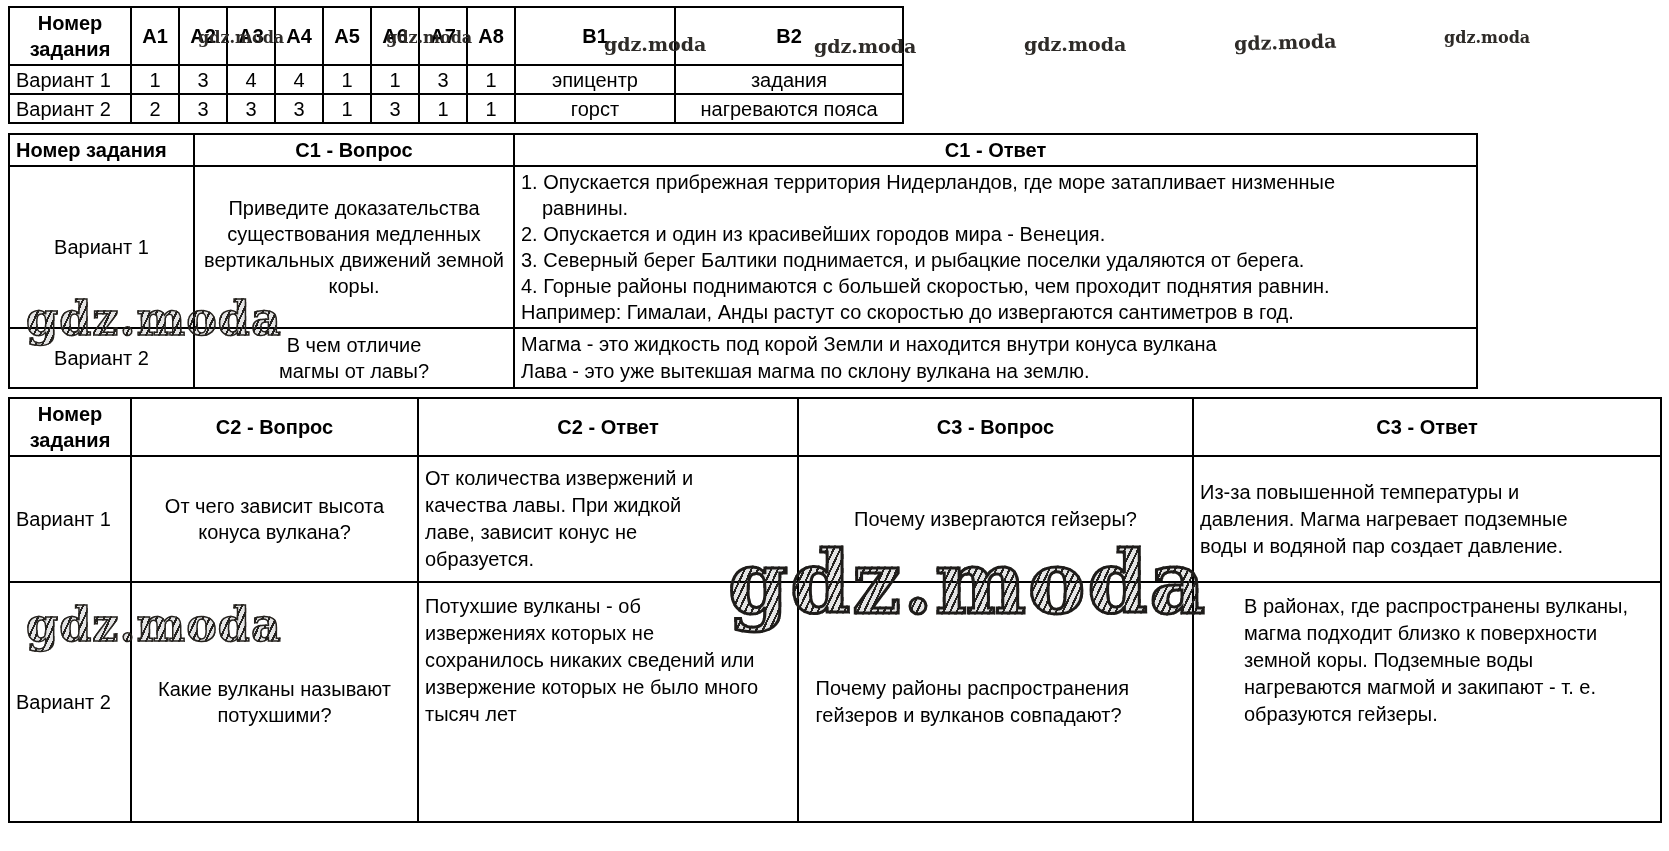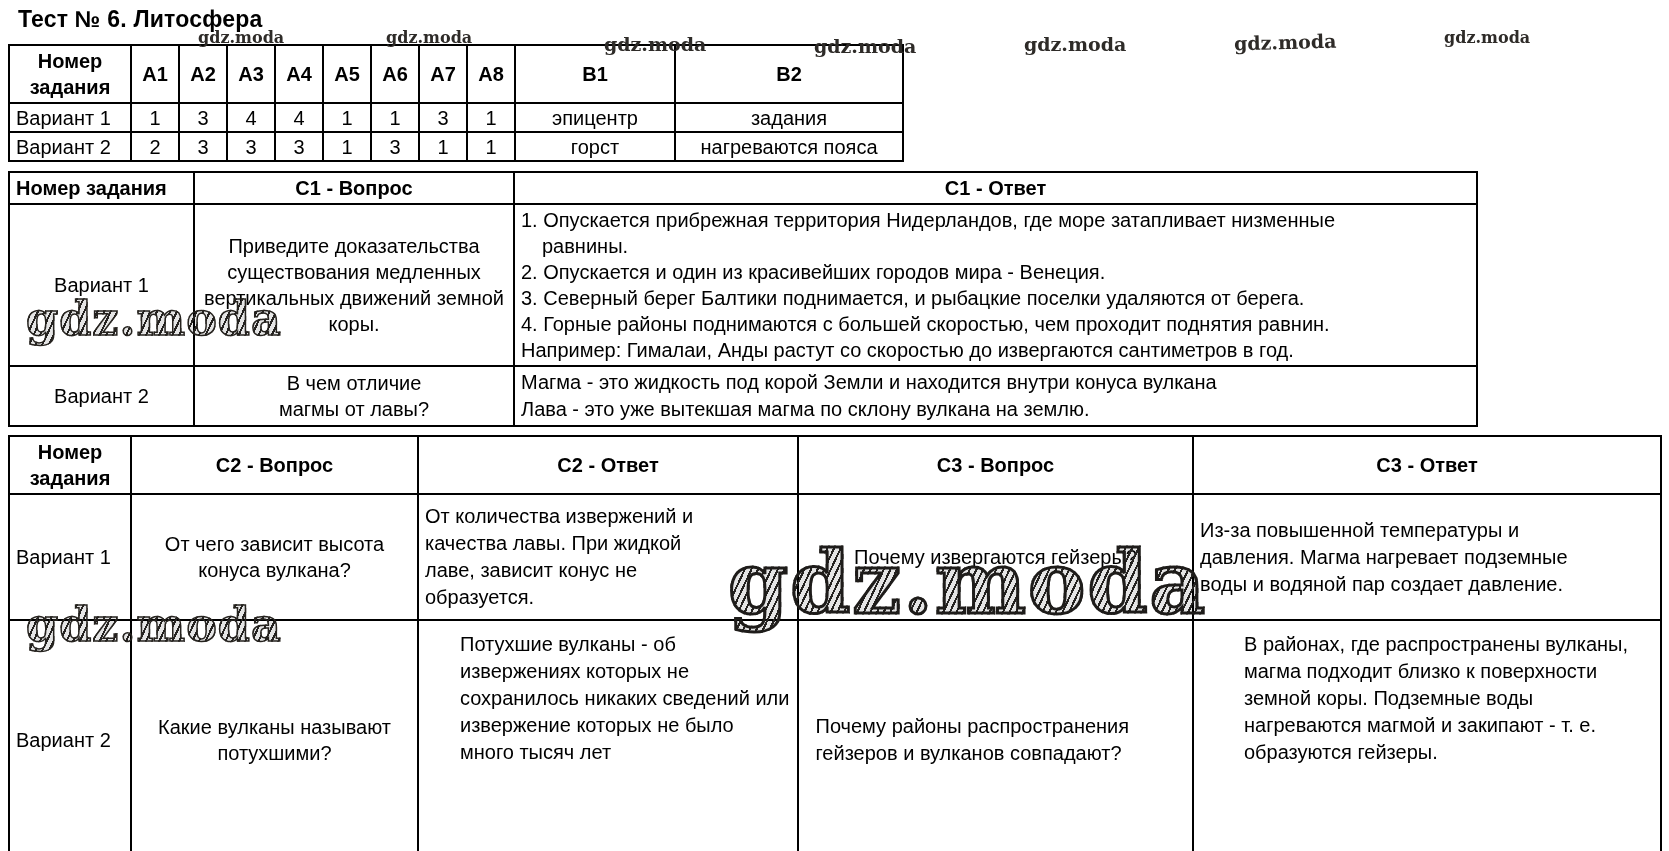--- a/index.html
+++ b/index.html
@@ -33,21 +33,21 @@
   .c1-answer2 .line{line-height:27px;text-align:left;}
   .q-narrow{max-width:175px;margin:0 auto;text-align:center;}
 
   
   .t3{width:1652px;}
   .t3 thead tr{height:52px;}
   .t3 .row-v1{height:126px;}
   .t3 .row-v2{height:240px;}
   .ansblock{line-height:27px;}
   .w285{max-width:290px;}
-  .w335{max-width:335px;margin-left:35px;}
+  .w335{max-width:335px;}
   .w385{max-width:385px;}
   .w400{max-width:400px;margin-left:44px;}
   .qcenter{max-width:360px;margin:12px auto;text-align:left;line-height:27px;}
   .va-top{vertical-align:top;padding-top:10px;}
 
   
   .wm{position:absolute;font-family:"DejaVu Serif","Liberation Serif",serif;font-weight:700;
       pointer-events:none;white-space:nowrap;z-index:5;color:#2e2b28;}
   .wm-s{font-size:16px;}
   .wm-m{font-size:19px;}
@@ -57,21 +57,20 @@
   @supports not (-webkit-background-clip: text){.wm-hatch{color:#3a3733;background:none;}}
   .wm-lg{font-size:46px;letter-spacing:1px;}
   .wm-xl{font-size:86px;letter-spacing:2px;-webkit-text-stroke:3px #1e1c1a;}
   .tilt{transform:rotate(-1.5deg);}
 </style>
 </head>
 <body>
 
 <div class="page">
 
-  <div class="title">Тест № 6. Литосфера</div>
 
   <table class="t1">
     <colgroup>
       <col style="width:122px">
         <col style="width:48px">
         <col style="width:48px">
         <col style="width:48px">
       <col style="width:48px">
         <col style="width:48px">
         <col style="width:48px">

